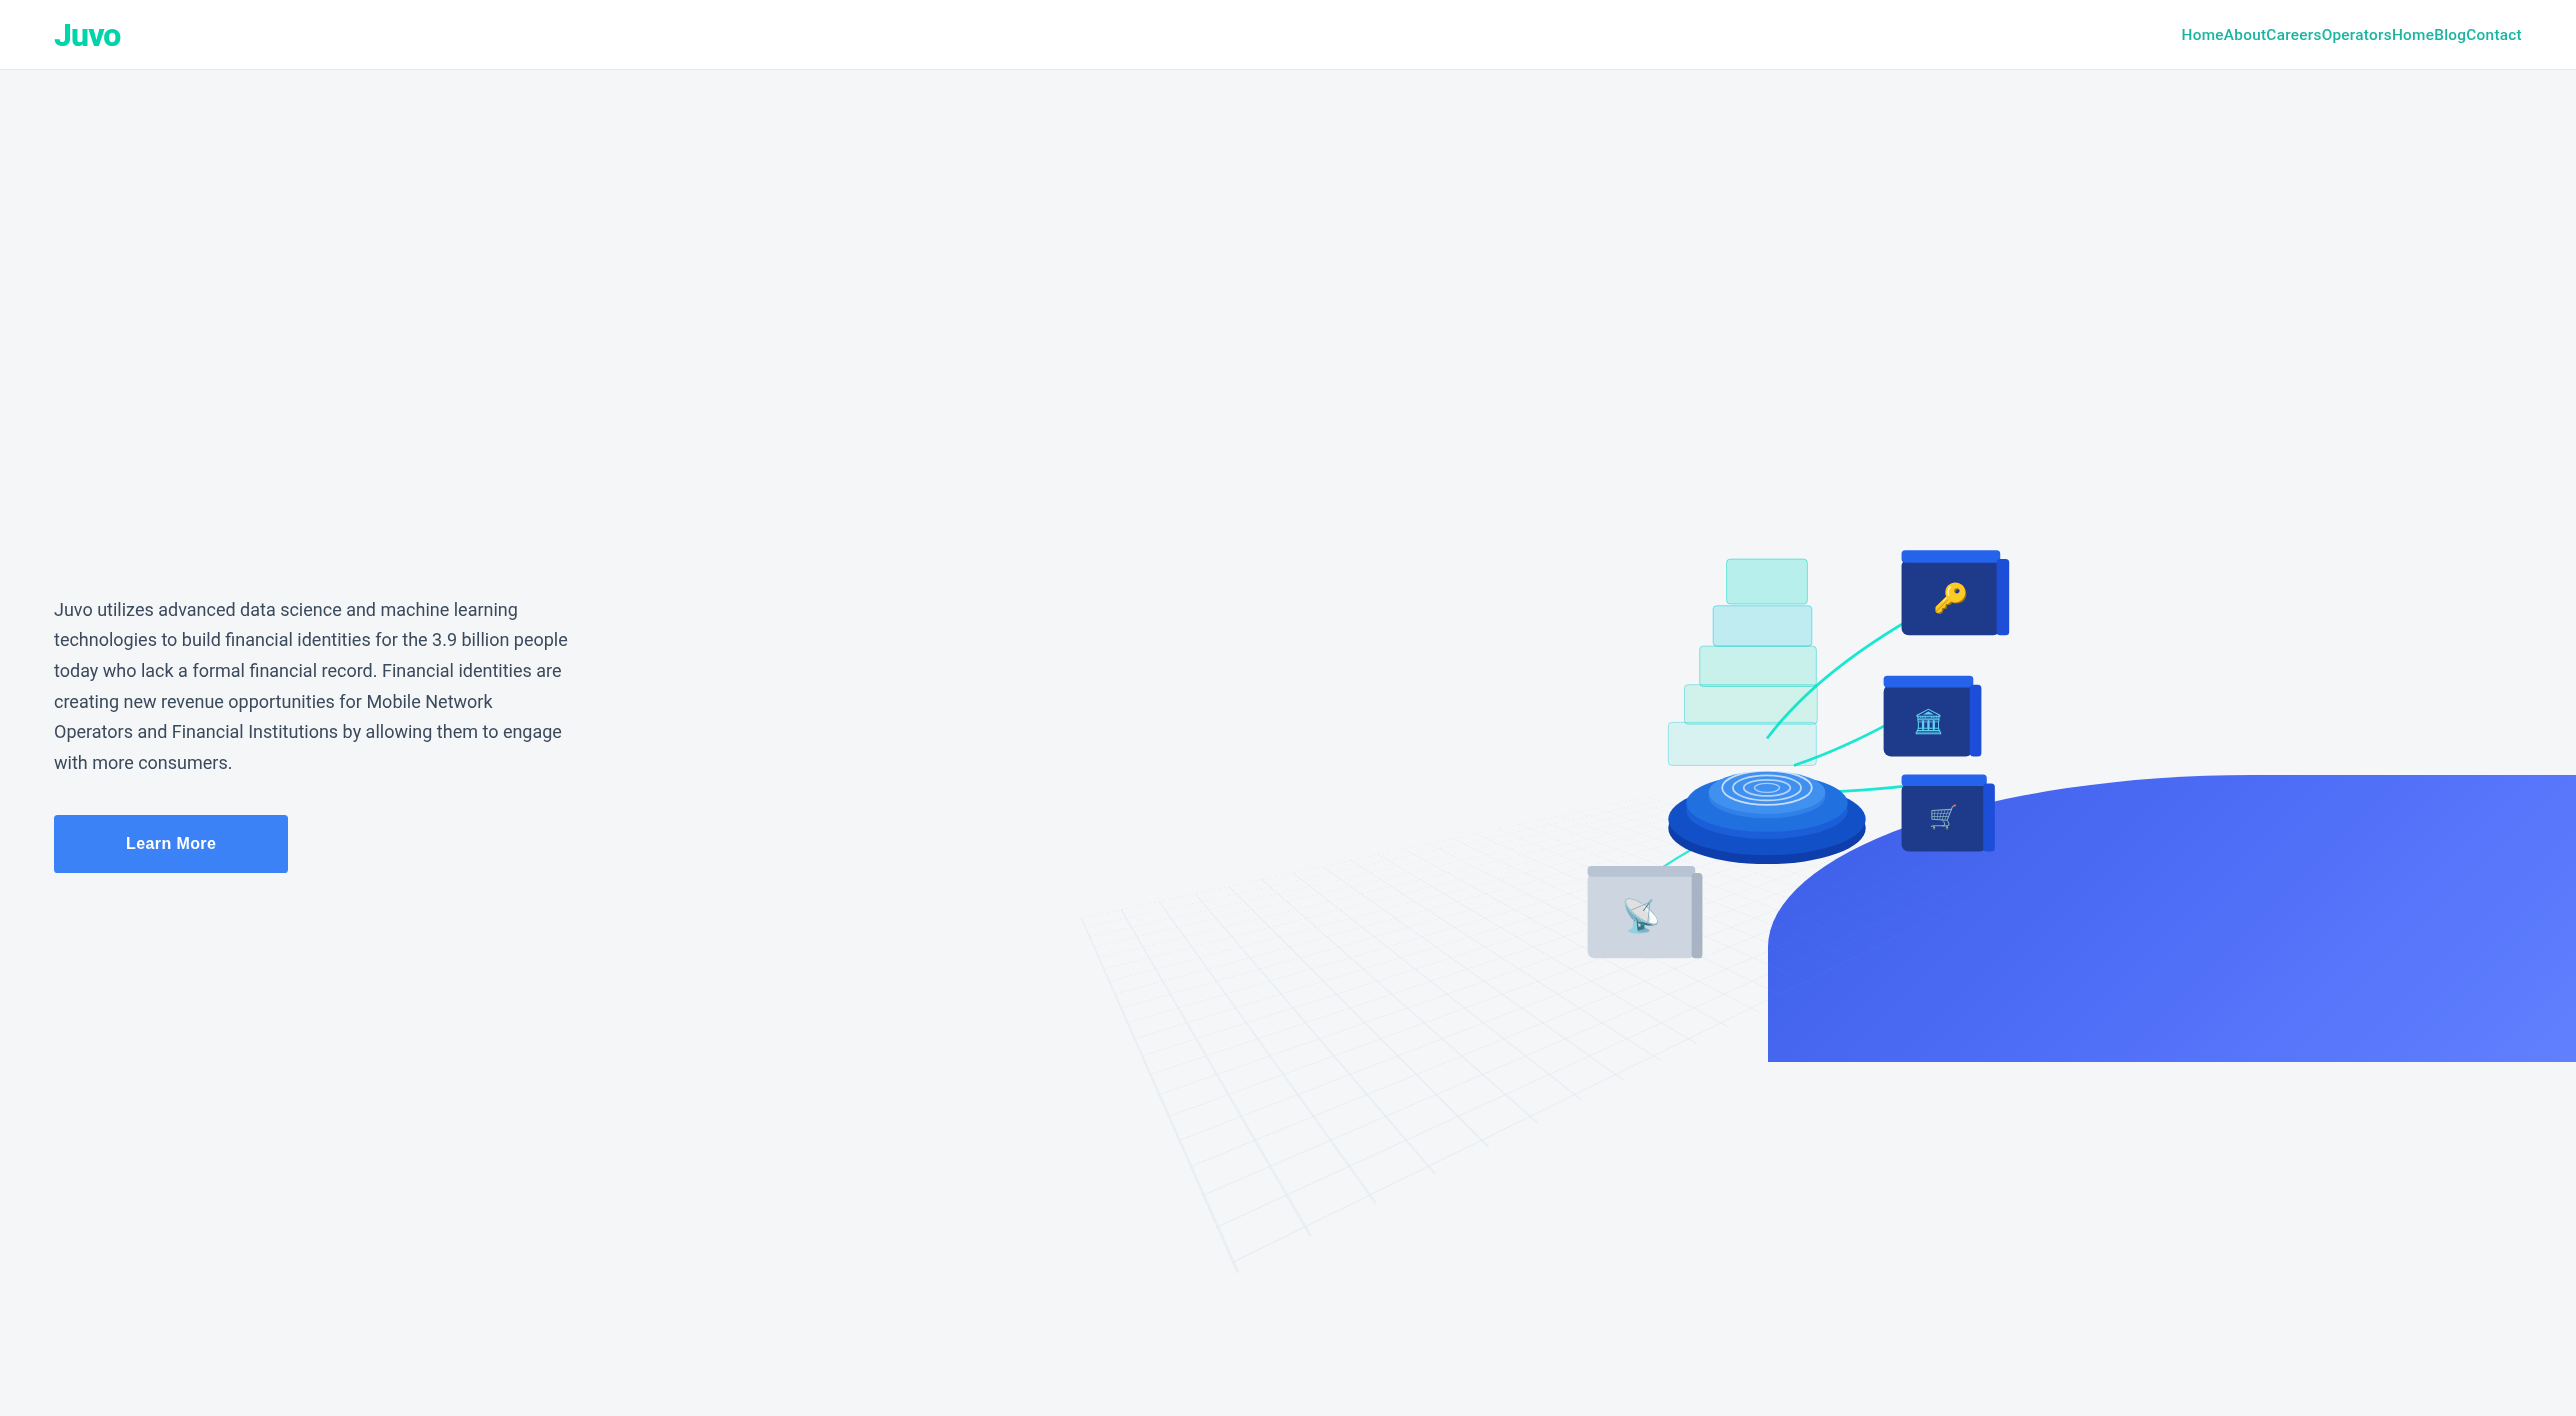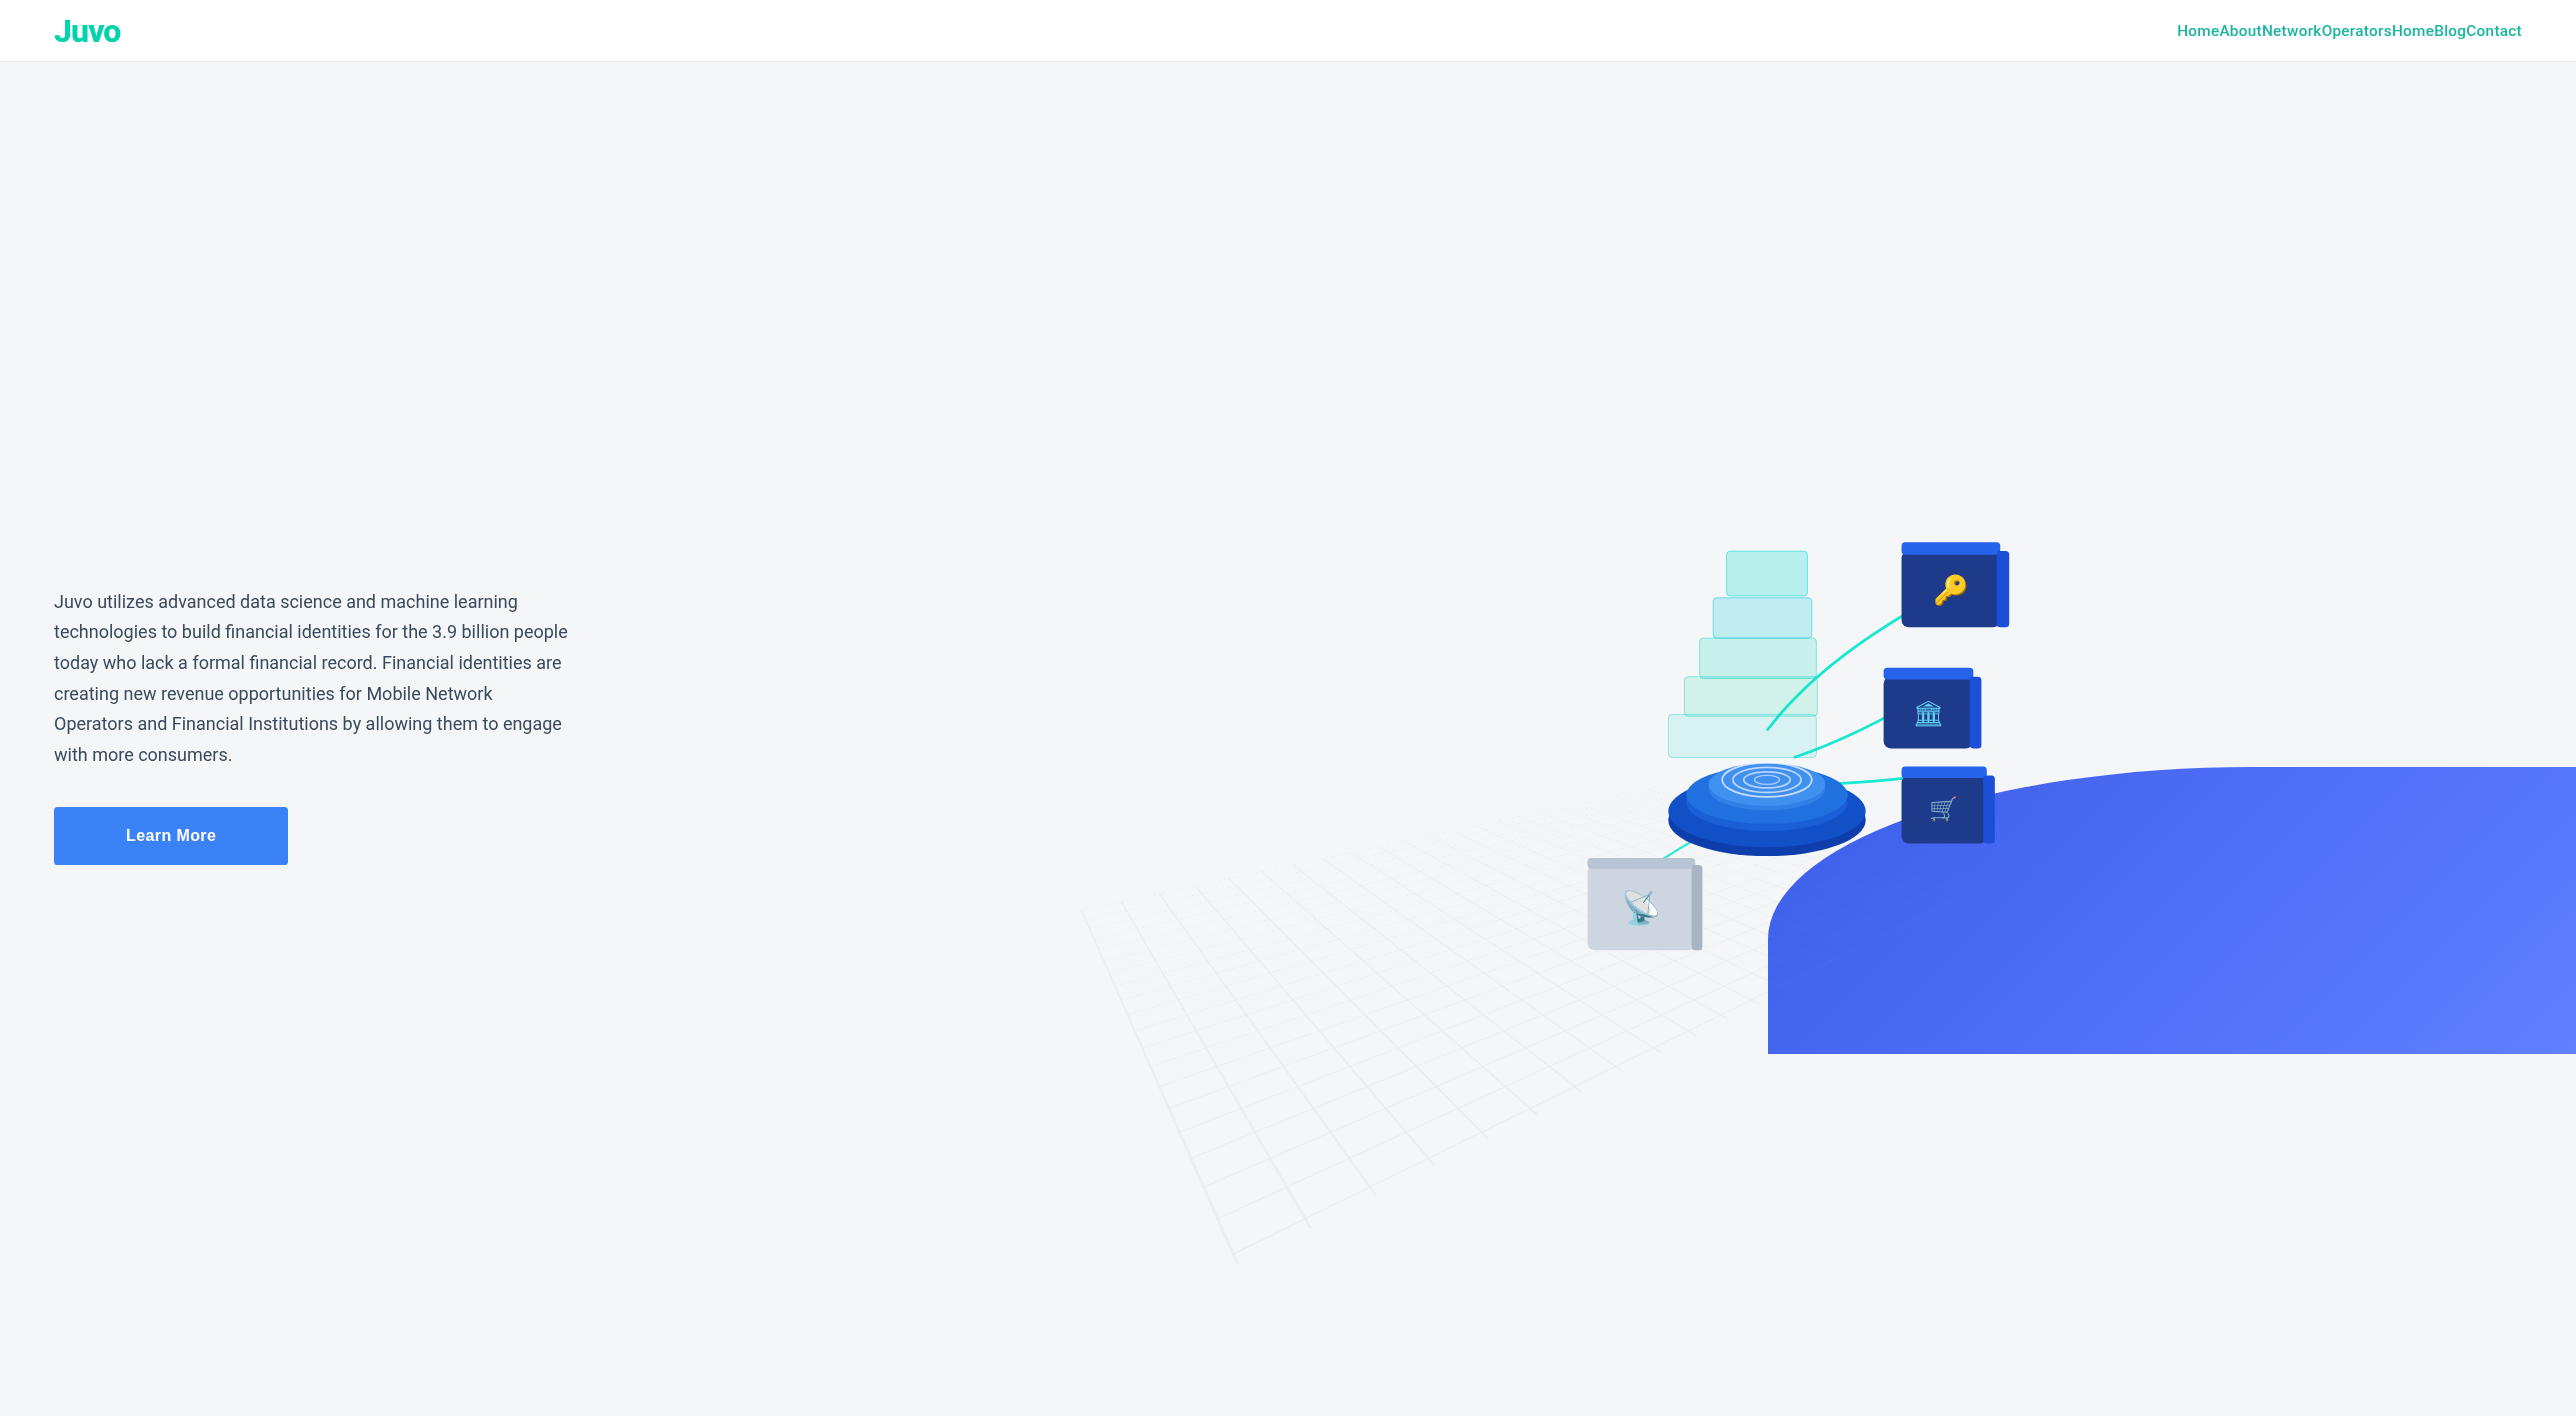--- a/index.html
+++ b/index.html
@@ -16,21 +16,21 @@
     }
 
     
     nav {
       background: #ffffff;
       border-bottom: 0.9px solid #e8e8e8;
       display: flex;
       align-items: center;
       justify-content: space-between;
       padding: 0 54px;
-      height: 62px;
+      height: 70px;
       position: relative;
       z-index: 10;
     }
 
     .logo {
       font-size: 32px;
       font-weight: 800;
       color: #00d4aa;
       letter-spacing: -0.9px;
     }
@@ -159,21 +159,21 @@
     }
   </style>
 </head>
 <body>
 
 <nav>
   <div class="logo">Juvo</div>
   <ul class="nav-links">
     <li><a href="#">Home</a></li>
     <li><a href="#">About</a></li>
-    <li><a href="#">Network</a></li>
+    <li><a href="#">Careers</a></li>
     <li><a href="#">Operators</a></li>
     <li><a href="#">Home</a></li>
     <li><a href="#">Blog</a></li>
     <li><a href="#">Contact</a></li>
   </ul>
 </nav>
 
 <section class="hero">
 
   <div class="hero-left">

